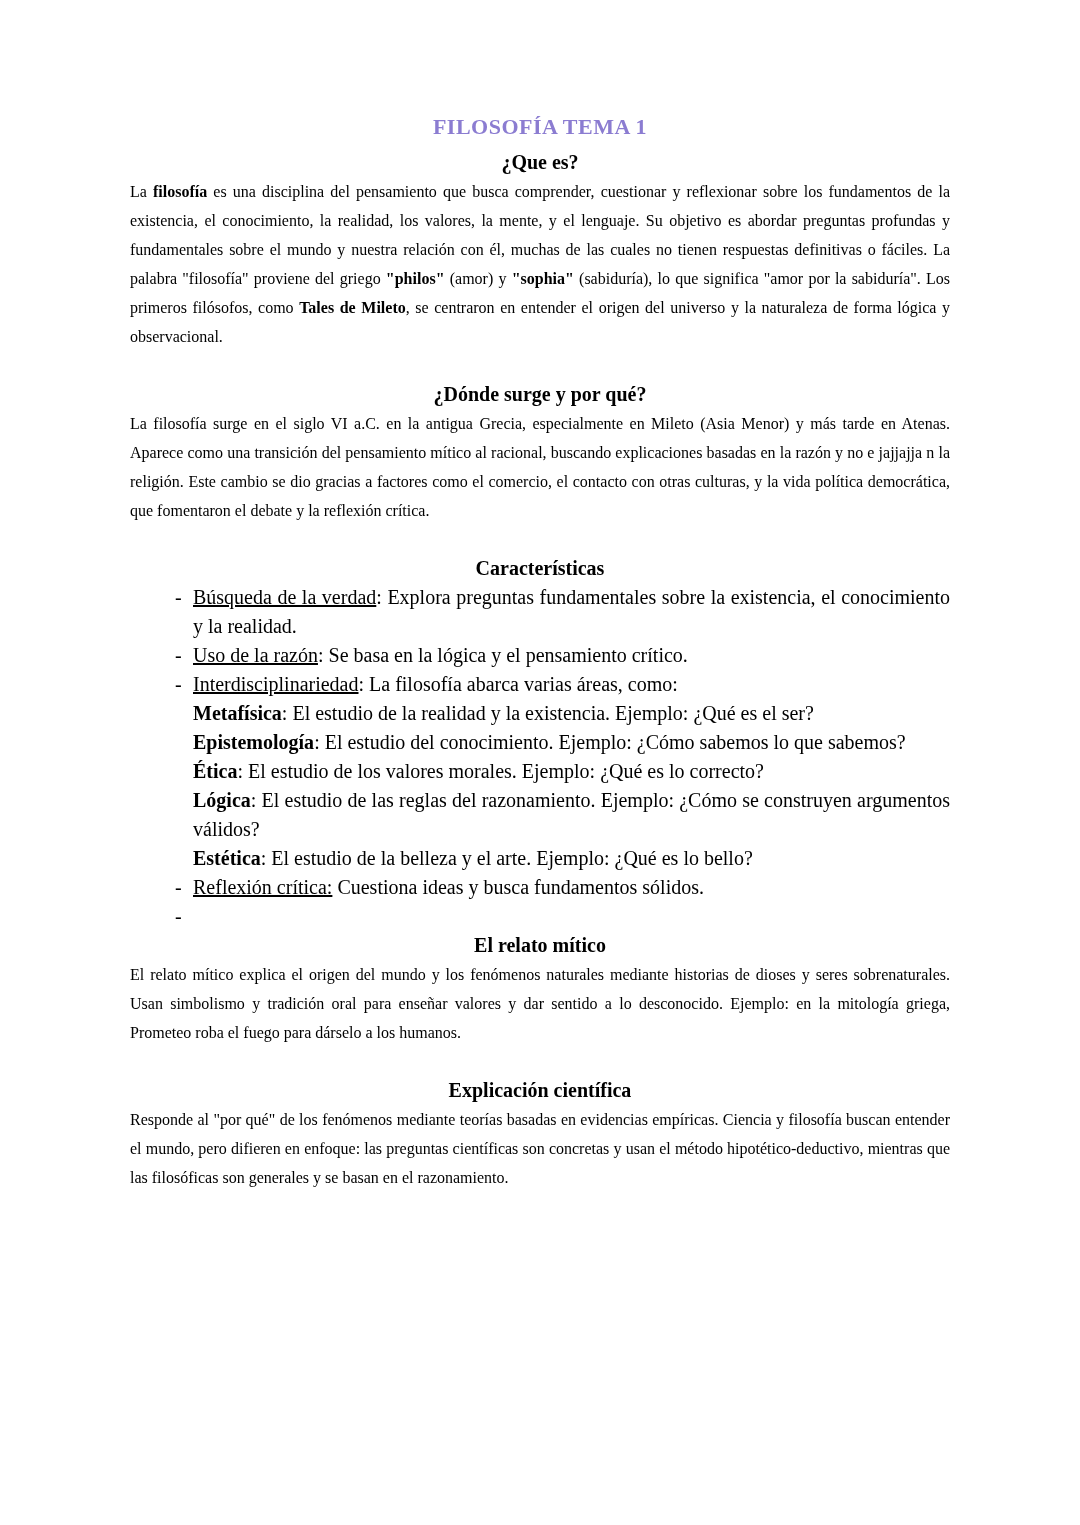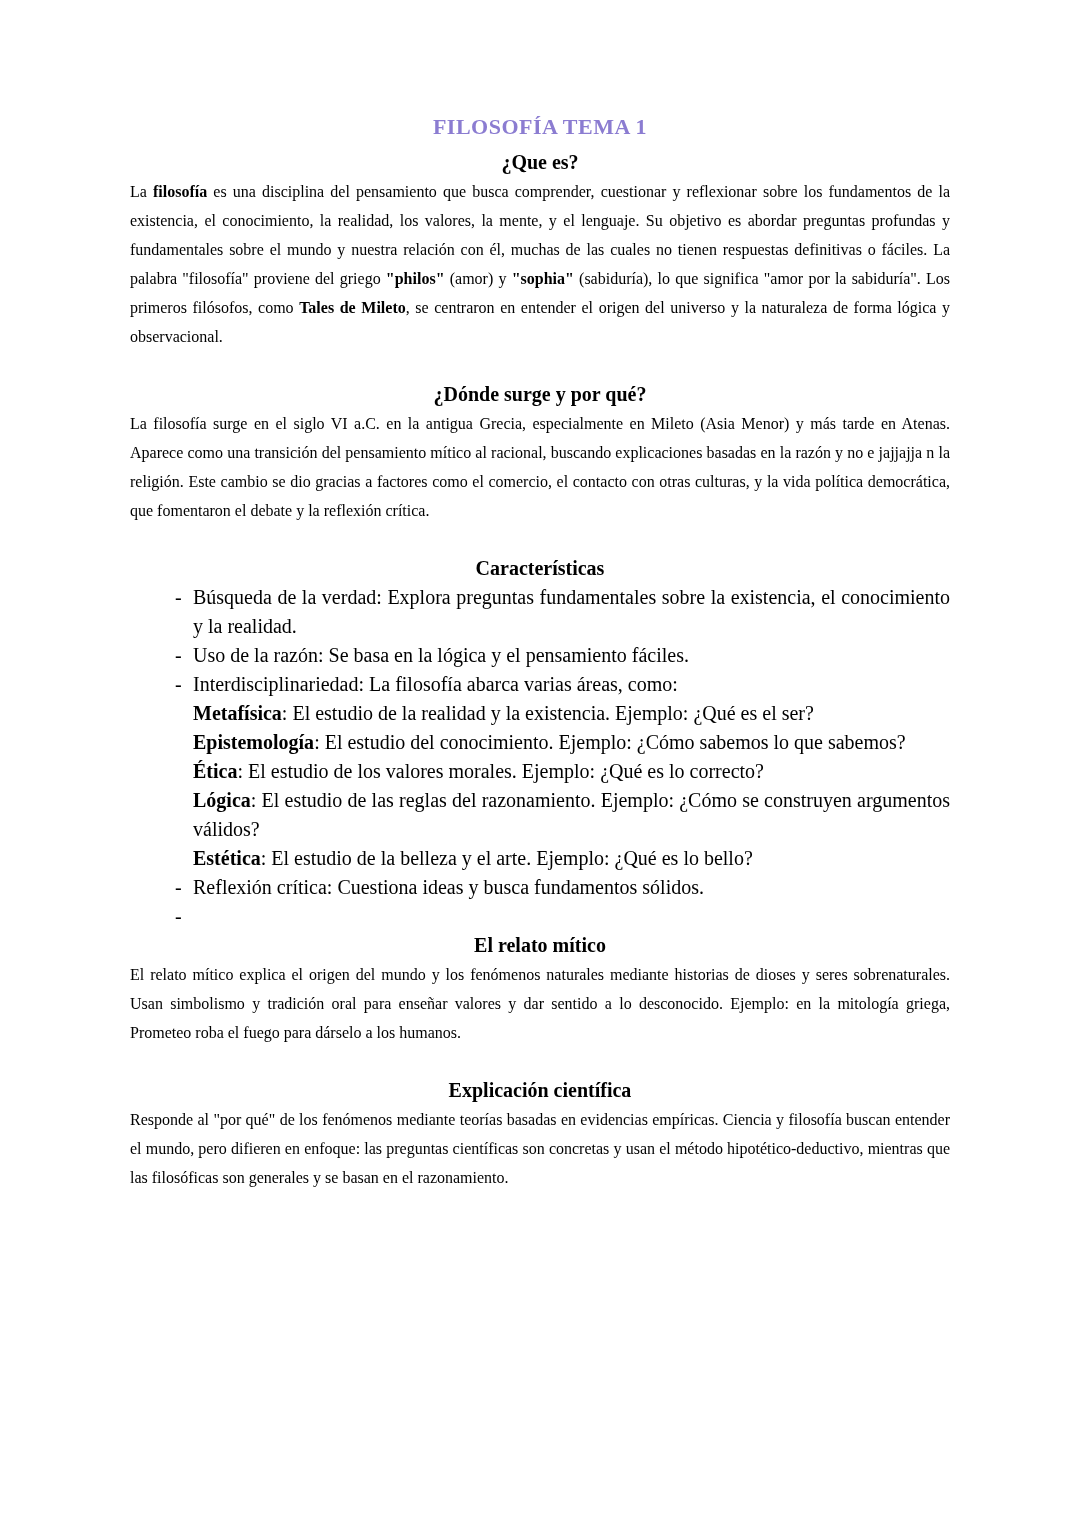--- a/index.html
+++ b/index.html
@@ -49,21 +49,21 @@
     font-size: 20px;
     line-height: 29px;
     text-align: justify;
   }
   .li .marker {
     position: absolute;
     left: 45px;
     top: 0;
   }
   .b { font-weight: bold; }
-  .u { }
+  .u { text-decoration: underline; }
 </style>
 </head>
 <body>
 
 <div class="page">
 
   <div class="doc-title" style="color: rgb(139, 124, 209);">FILOSOFÍA TEMA 1</div>
 
   <section class="section first">
     <div class="heading">¿Que es?</div>
@@ -79,21 +79,21 @@
     <div class="heading">Características</div>
     <div class="list">
 
       <div class="li">
         <span class="marker">-</span>
         <span><span class="u">Búsqueda de la verdad</span><span>: Explora preguntas fundamentales sobre la existencia, el conocimiento y la realidad.</span></span>
       </div>
 
       <div class="li">
         <span class="marker">-</span>
-        <span><span class="u">Uso de la razón</span><span>: Se basa en la lógica y el pensamiento fáciles.</span></span>
+        <span><span class="u">Uso de la razón</span><span>: Se basa en la lógica y el pensamiento crítico.</span></span>
       </div>
 
       <div class="li">
         <span class="marker">-</span>
         <span><span class="u">Interdisciplinariedad</span><span>: La filosofía abarca varias áreas, como:</span></span>
       </div>
 
       <div class="li sub">
         <span><span class="b">Metafísica</span><span>: El estudio de la realidad y la existencia. Ejemplo: ¿Qué es el ser?</span></span>
       </div>

